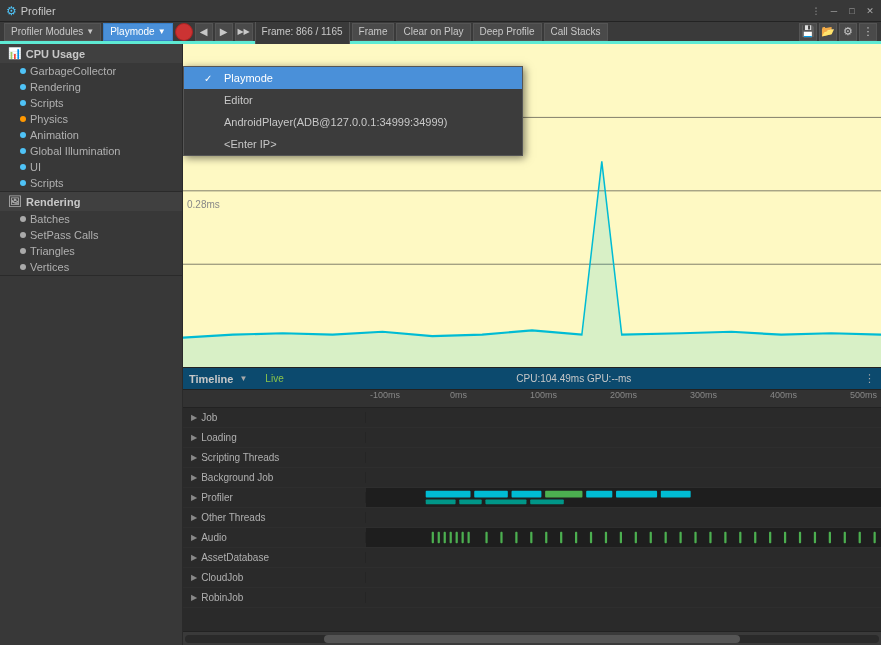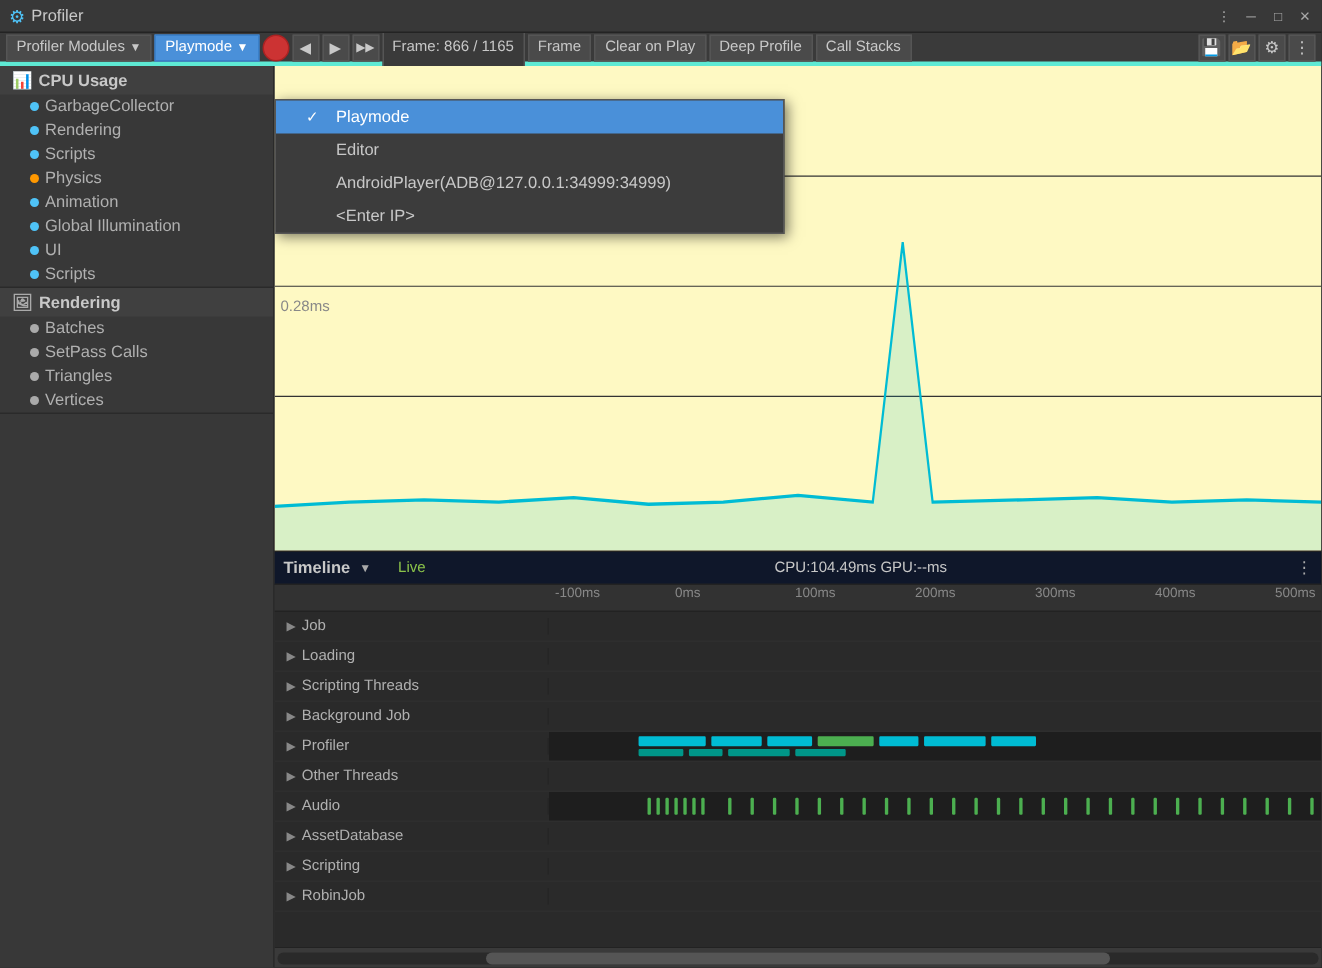--- a/index.html
+++ b/index.html
@@ -177,21 +177,21 @@
 
     
     .timeline-panel {
       display: flex;
       flex-direction: column;
       height: 278px;
       background: #2a2a2a;
       border-top: 1px solid #222;
     }
     .timeline-header {
-      background: #0f172a;
+      background: #0c4a6e;
       height: 22px;
       display: flex;
       align-items: center;
       padding: 0 6px;
       border-bottom: 1px solid #222;
       gap: 6px;
       flex-shrink: 0;
     }
     .timeline-title {
       font-size: 11px;
@@ -578,21 +578,21 @@
           <div class="timeline-row-label">
             <span class="timeline-row-chevron">▶</span>
             <span>AssetDatabase</span>
           </div>
           <div class="timeline-row-content"></div>
         </div>
 
         <div class="timeline-row">
           <div class="timeline-row-label">
             <span class="timeline-row-chevron">▶</span>
-            <span>Scripting</span>
+            <span>CloudJob</span>
           </div>
           <div class="timeline-row-content"></div>
         </div>
 
         <div class="timeline-row">
           <div class="timeline-row-label">
             <span class="timeline-row-chevron">▶</span>
             <span>RobinJob</span>
           </div>
           <div class="timeline-row-content"></div>

